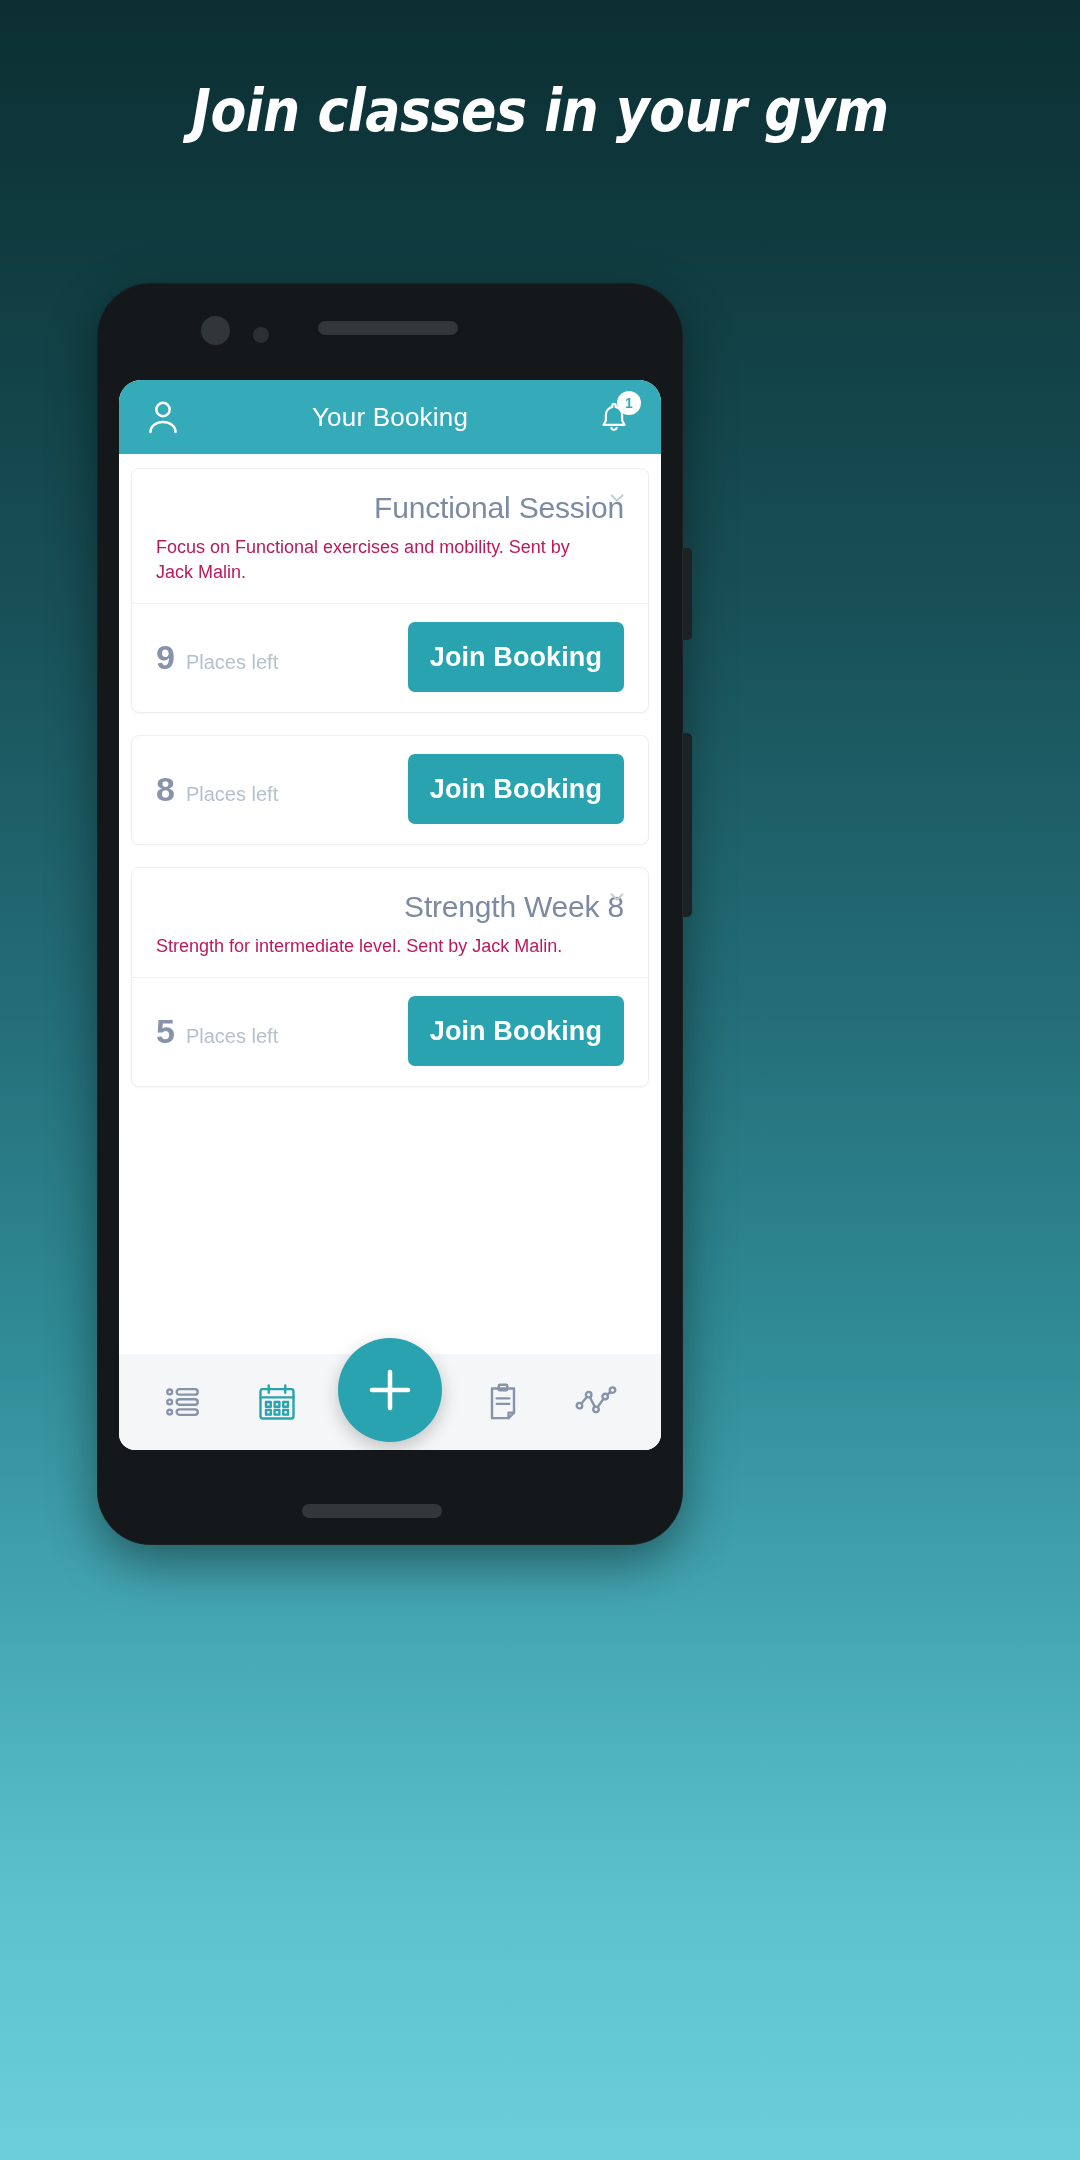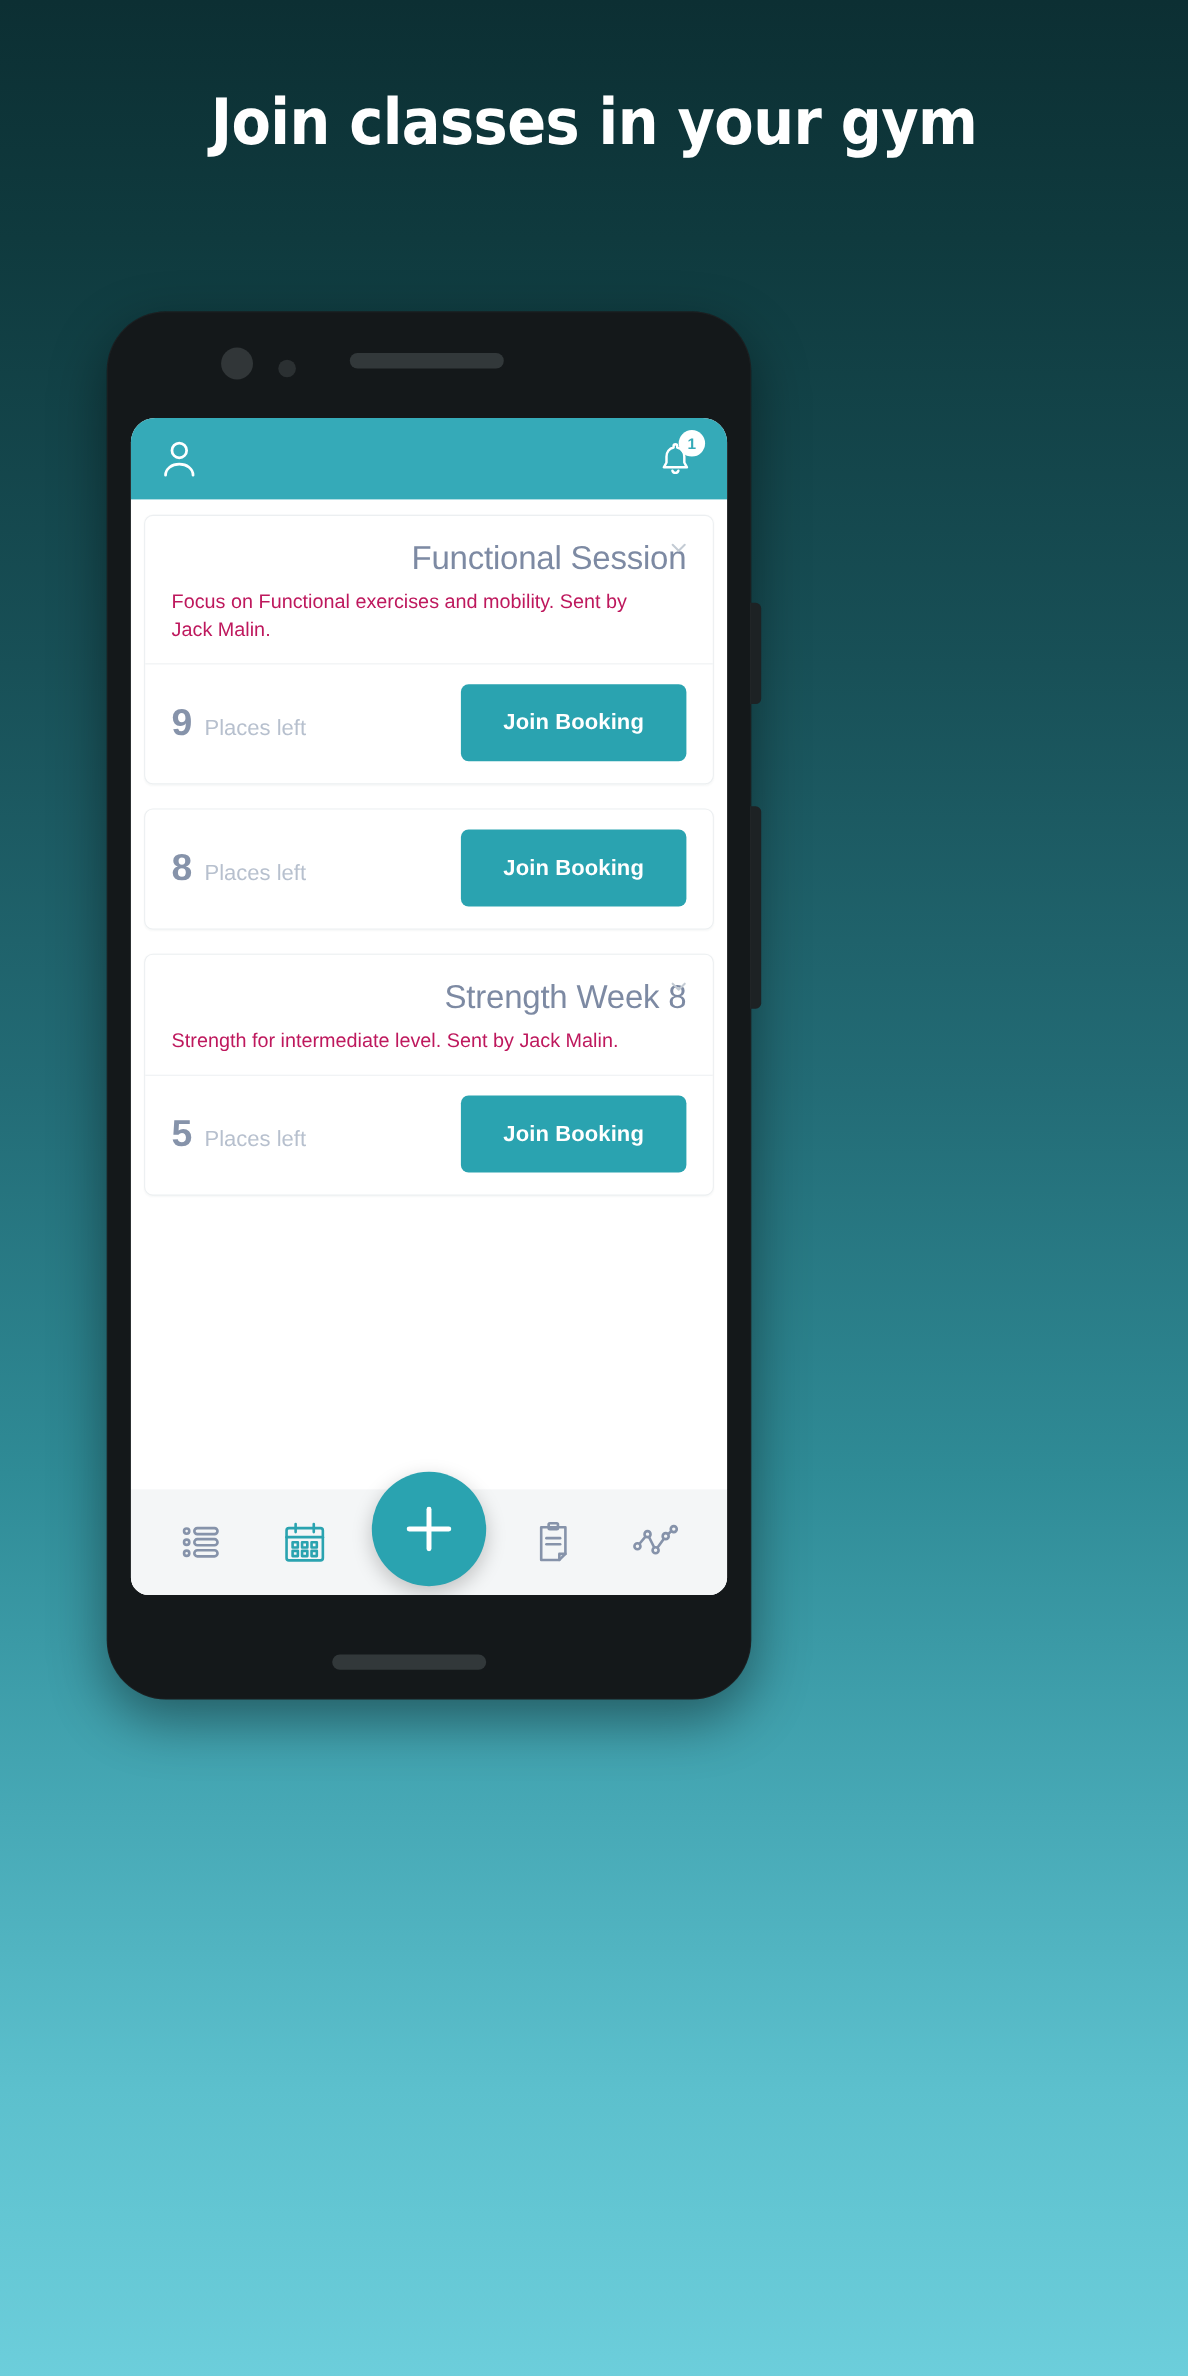--- a/index.html
+++ b/index.html
@@ -34,21 +34,21 @@
     width: 1080px;
     text-align: center;
     color: #ffffff;
     font-weight: bold;
     font-size: 58px;
     line-height: 78px;
     letter-spacing: -0.5px;
     font-family: "DejaVu Sans", sans-serif;
     font-stretch: condensed;
   }
-  .headline .l1 { display: block; }
+  .headline .l1 { display: block; font-style: italic; }
   .headline .l2 { display: block; margin-top: 12px; }
 
   
   .phone {
     position: absolute;
     left: 97px;
     top: 283px;
     width: 586px;
     height: 1262px;
     background: #14181a;
@@ -232,21 +232,21 @@
   }
   .join-btn {
     margin-left: auto;
     background: #2aa3b0;
     color: #ffffff;
     border: none;
     border-radius: 7px;
     padding: 0 22px;
     height: 70px;
     min-width: 205px;
-    font-size: 20px;
+    font-size: 27px;
     font-weight: bold;
     font-family: "Liberation Sans", sans-serif;
     cursor: pointer;
     letter-spacing: 0.1px;
   }
 
   
   .bottomnav {
     flex: 0 0 auto;
     height: 96px;
@@ -307,20 +307,21 @@
     <div class="app">
 
       <div class="appbar">
         <span>
           <svg class="avatar-icon" viewBox="0 0 24 24" fill="none" stroke="#ffffff" stroke-width="1.5" stroke-linecap="round" stroke-linejoin="round">
             <circle cx="12" cy="7.5" r="4"></circle>
             <path d="M4.5 21c0-3.6 3.4-6 7.5-6s7.5 2.4 7.5 6"></path>
           </svg>
         </span>
 
+        <div class="appbar-title">Your Booking</div>
 
         <div class="bell-wrap">
           <span>
             <svg class="bell-icon" viewBox="0 0 24 24" fill="none" stroke="#ffffff" stroke-width="1.5" stroke-linecap="round" stroke-linejoin="round">
               <path d="M12 3.2c-.6 0-1.1.5-1.1 1.1v.9C8.3 5.8 6.6 8.1 6.6 10.8v3.5L5 17.2h14L17.4 14.3v-3.5c0-2.7-1.7-5-4.3-5.6v-.9c0-.6-.5-1.1-1.1-1.1z"></path>
               <path d="M10.2 19.3a1.9 1.9 0 0 0 3.6 0"></path>
             </svg>
           </span>
           <span class="bell-badge">1</span>
         </div>

